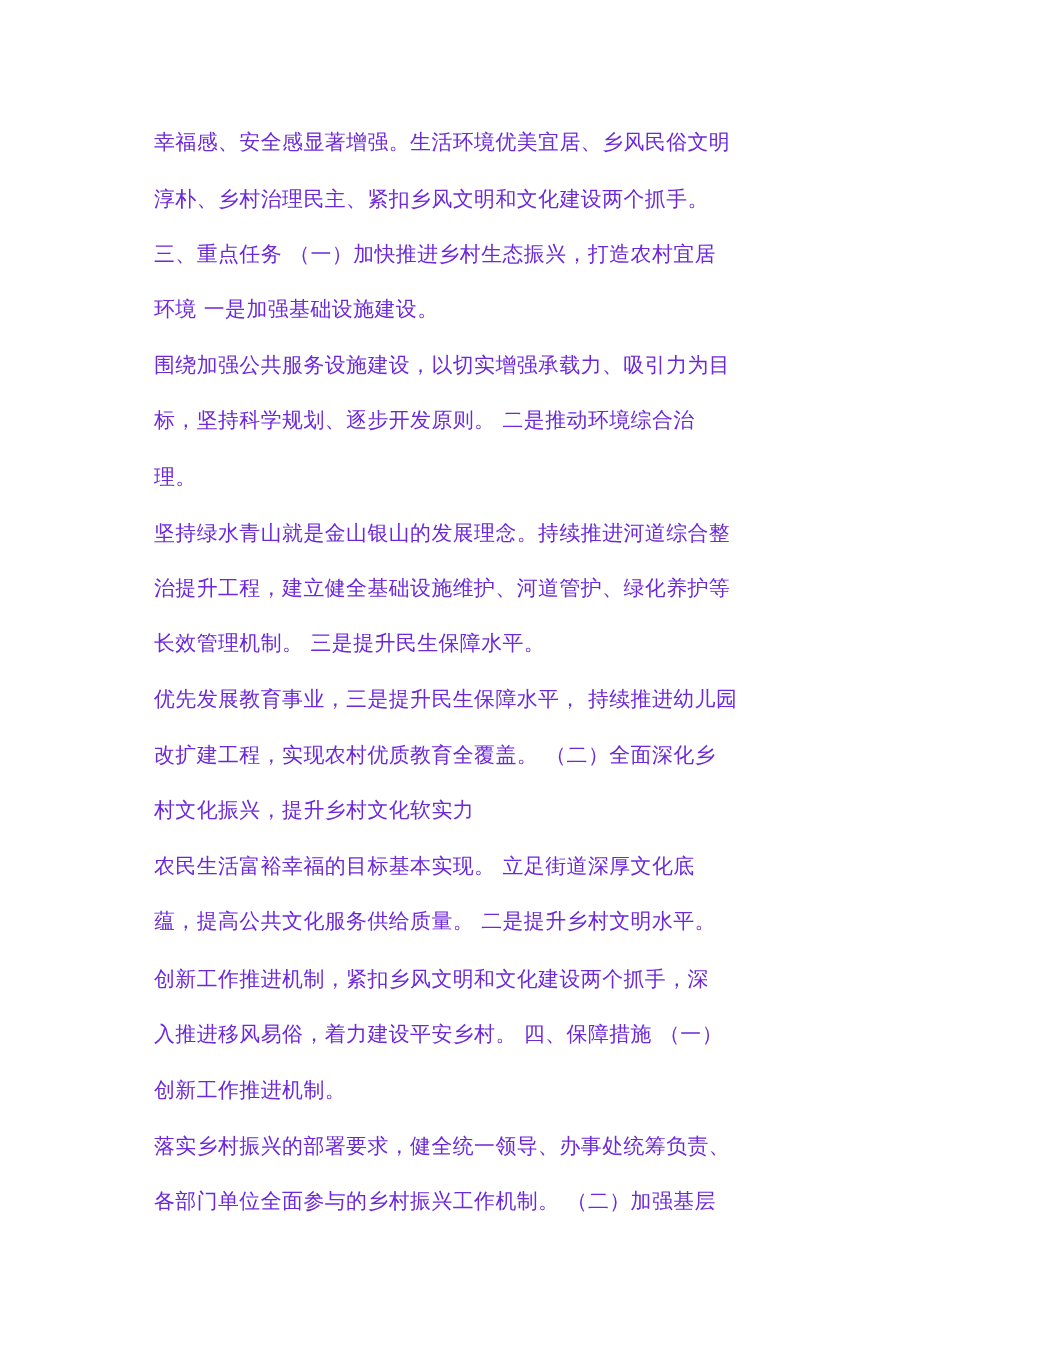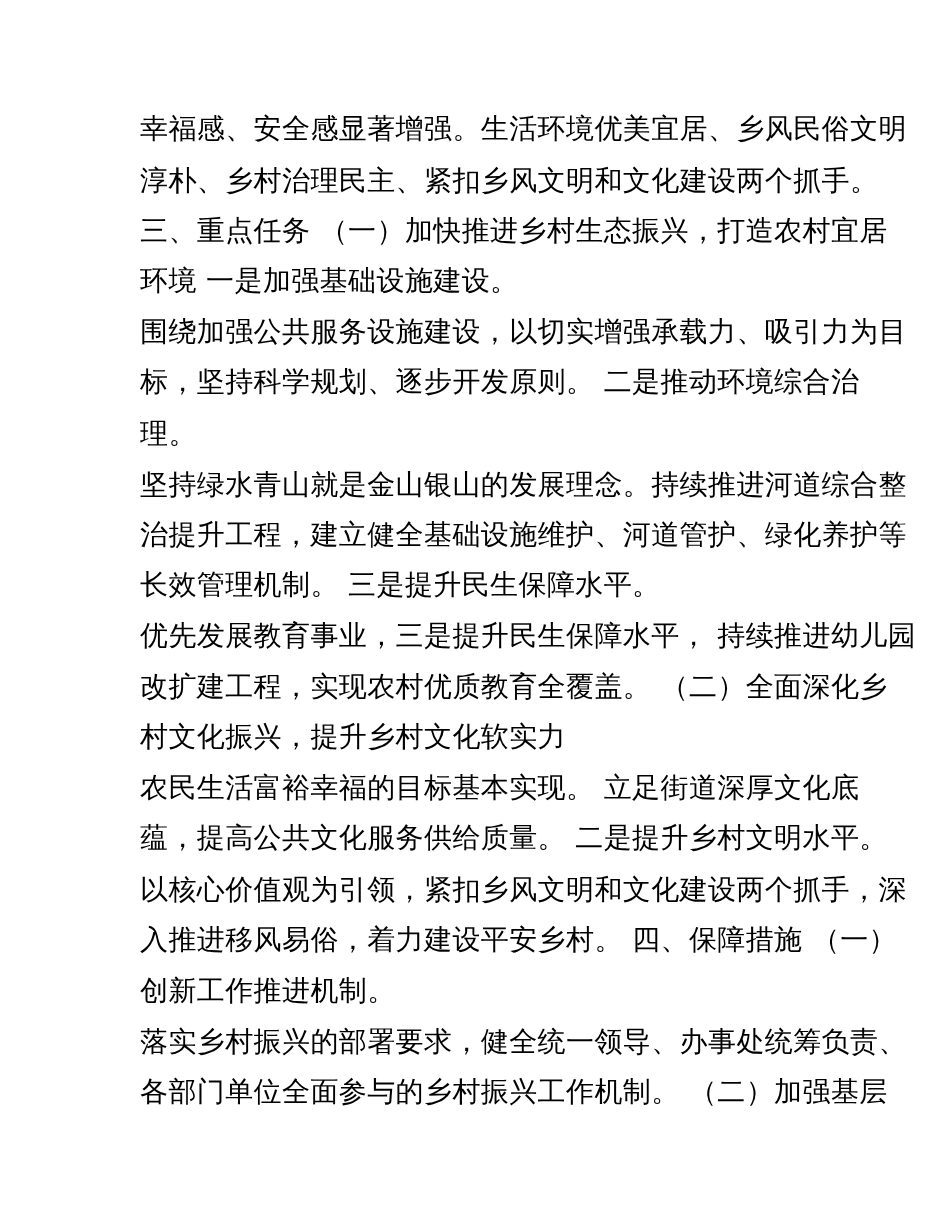--- a/index.html
+++ b/index.html
@@ -19,23 +19,23 @@
       top: 0;
       width: 950px;
       height: 1229px;
       background: #ffffff;
     }
     .line {
       position: absolute;
       left: 140px;
       white-space: nowrap;
       font-family: "DejaVu Serif", "Liberation Serif", serif;
-      font-size: 28px;
+      font-size: 19px;
       line-height: 30px;
-      color: #000000;
+      color: #6d28d9;
       letter-spacing: 0.4px;
     }
   </style>
 </head>
 <body>
 
 <div class="page">
   <div class="line" style="top:114px">幸福感、安全感显著增强。生活环境优美宜居、乡风民俗文明</div>
   <div class="line" style="top:166px">淳朴、乡村治理民主、紧扣乡风文明和文化建设两个抓手。</div>
   <div class="line" style="top:216px">三、重点任务 （一）加快推进乡村生态振兴，打造农村宜居</div>
@@ -44,18 +44,18 @@
   <div class="line" style="top:367px">标，坚持科学规划、逐步开发原则。 二是推动环境综合治</div>
   <div class="line" style="top:419px">理。</div>
   <div class="line" style="top:470px">坚持绿水青山就是金山银山的发展理念。持续推进河道综合整</div>
   <div class="line" style="top:520px">治提升工程，建立健全基础设施维护、河道管护、绿化养护等</div>
   <div class="line" style="top:570px">长效管理机制。 三是提升民生保障水平。</div>
   <div class="line" style="top:621px">优先发展教育事业，三是提升民生保障水平， 持续推进幼儿园</div>
   <div class="line" style="top:672px">改扩建工程，实现农村优质教育全覆盖。 （二）全面深化乡</div>
   <div class="line" style="top:722px">村文化振兴，提升乡村文化软实力</div>
   <div class="line" style="top:773px">农民生活富裕幸福的目标基本实现。 立足街道深厚文化底</div>
   <div class="line" style="top:823px">蕴，提高公共文化服务供给质量。 二是提升乡村文明水平。</div>
-  <div class="line" style="top:875px">以核心价值观为引领，紧扣乡风文明和文化建设两个抓手，深</div>
+  <div class="line" style="top:875px">创新工作推进机制，紧扣乡风文明和文化建设两个抓手，深</div>
   <div class="line" style="top:925px">入推进移风易俗，着力建设平安乡村。 四、保障措施 （一）</div>
   <div class="line" style="top:976px">创新工作推进机制。</div>
   <div class="line" style="top:1027px">落实乡村振兴的部署要求，健全统一领导、办事处统筹负责、</div>
   <div class="line" style="top:1077px">各部门单位全面参与的乡村振兴工作机制。 （二）加强基层</div>
 </div>
 
 </body></html>

